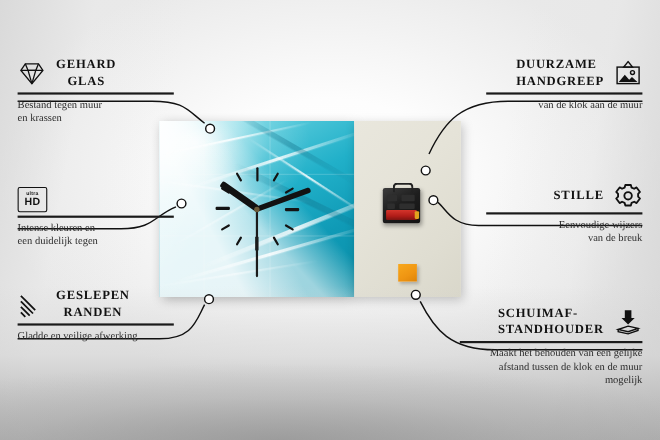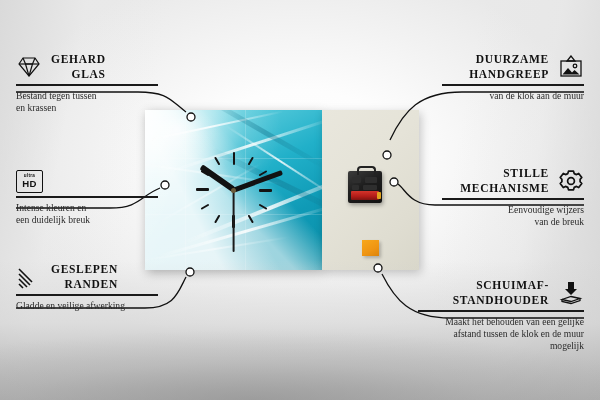--- a/index.html
+++ b/index.html
@@ -83,24 +83,24 @@
     font-family:"Liberation Serif", serif;font-weight:700;
     font-size:11.5px;letter-spacing:.7px;color:#111;line-height:14.5px;
     text-transform:uppercase;
   }
   .feat .rule{height:1.6px;background:#1a1a1a;margin-top:3px;}
   .feat .desc{
     font-family:"Liberation Serif", serif;font-size:9.6px;color:#2b2b2b;
     line-height:12.4px;margin-top:4px;
   }
   .feat.left .head{justify-content:flex-start;}
-  .feat.left .title{text-align:right;}
+  .feat.left .title{text-align:center;}
   .feat.left .desc{text-align:left;}
   .feat.right .head{justify-content:flex-end;}
-  .feat.right .title{text-align:right;}
+  .feat.right .title{text-align:left;}
   .feat.right .desc{text-align:right;}
   .ico{width:26px;height:24px;flex:0 0 26px;color:#111;}
   .ico svg{display:block;width:26px;height:24px;}
   .ico.hd{
     width:25px;height:21px;flex:0 0 25px;border:1.6px solid #111;border-radius:2px;
     display:flex;flex-direction:column;align-items:center;justify-content:center;line-height:1;
   }
   .ico.hd .u{font-family:"Liberation Sans",sans-serif;font-size:4.6px;font-weight:700;letter-spacing:.3px;}
   .ico.hd .h{font-family:"Liberation Sans",sans-serif;font-size:9.6px;font-weight:700;letter-spacing:.2px;margin-top:.5px;}
 
@@ -219,36 +219,36 @@
             <path d="M9.5 9 H16.5"></path>
         </svg>
       </span>
       <div>
         <div class="title">GEHARD</div>
         <div class="title">GLAS</div>
       </div>
     </div>
     <div class="rule" style="width:142px;"></div>
     <div class="desc">
-      <div>Bestand tegen tussen</div>
+      <div>Bestand tegen muur</div>
       <div>en krassen</div>
     </div>
   </div>
 
   <div class="feat left" style="left:16px;top:170px;width:142px;">
     <div class="head">
       <span class="ico hd">
         <span class="u">ultra</span>
         <span class="h">HD</span>
       </span>
     </div>
     <div class="rule" style="width:142px;"></div>
     <div class="desc">
       <div>Intense kleuren en</div>
-      <div>een duidelijk breuk</div>
+      <div>een duidelijk tegen</div>
     </div>
   </div>
 
   <div class="feat left" style="left:16px;top:262px;width:142px;">
     <div class="head">
       <span class="ico">
         <svg viewBox="0 0 26 24" fill="none" stroke="currentColor" stroke-width="1.6">
           <path d="M3 4 L16 17"></path>
             <path d="M3 9 L14 20"></path>
             <path d="M3 14 L11 22"></path>
@@ -284,21 +284,20 @@
     <div class="rule" style="width:142px;"></div>
     <div class="desc">
       <div>van de klok aan de muur</div>
     </div>
   </div>
 
   <div class="feat right" style="left:442px;top:166px;width:142px;">
     <div class="head">
       <div>
         <div class="title">STILLE</div>
-        <div class="title">MECHANISME</div>
       </div>
       <span class="ico">
         <svg viewBox="0 0 26 24" fill="none" stroke="currentColor" stroke-width="1.7">
           <path d="M10.5 2.2 h5 l.7 2.4 2.3 1 2.2-1.2 3.1 4.1 -1.7 1.8 0 2.4 1.7 1.8 -3.1 4.1 -2.2-1.2 -2.3 1 -.7 2.4 h-5 l-.7-2.4 -2.3-1 -2.2 1.2 -3.1-4.1 1.7-1.8 0-2.4 -1.7-1.8 3.1-4.1 2.2 1.2 2.3-1 Z" stroke-linejoin="round"></path>
           <circle cx="13" cy="12" r="3.4"></circle>
         </svg>
       </span>
     </div>
     <div class="rule" style="width:142px;"></div>
     <div class="desc">

